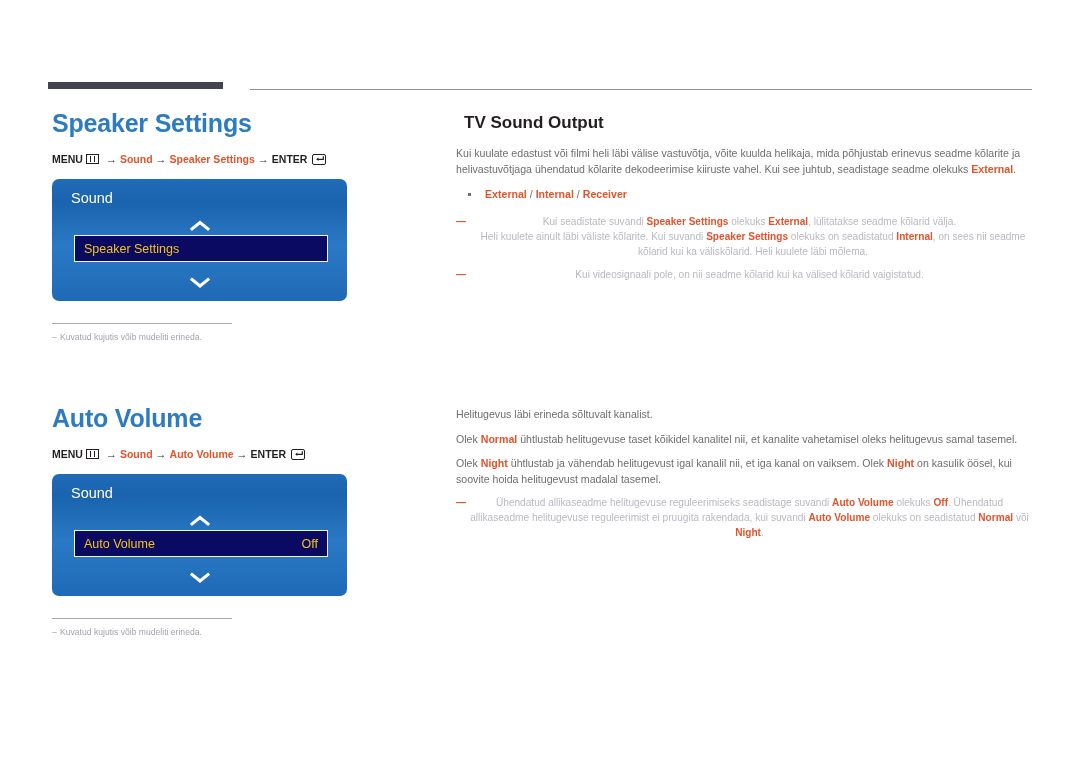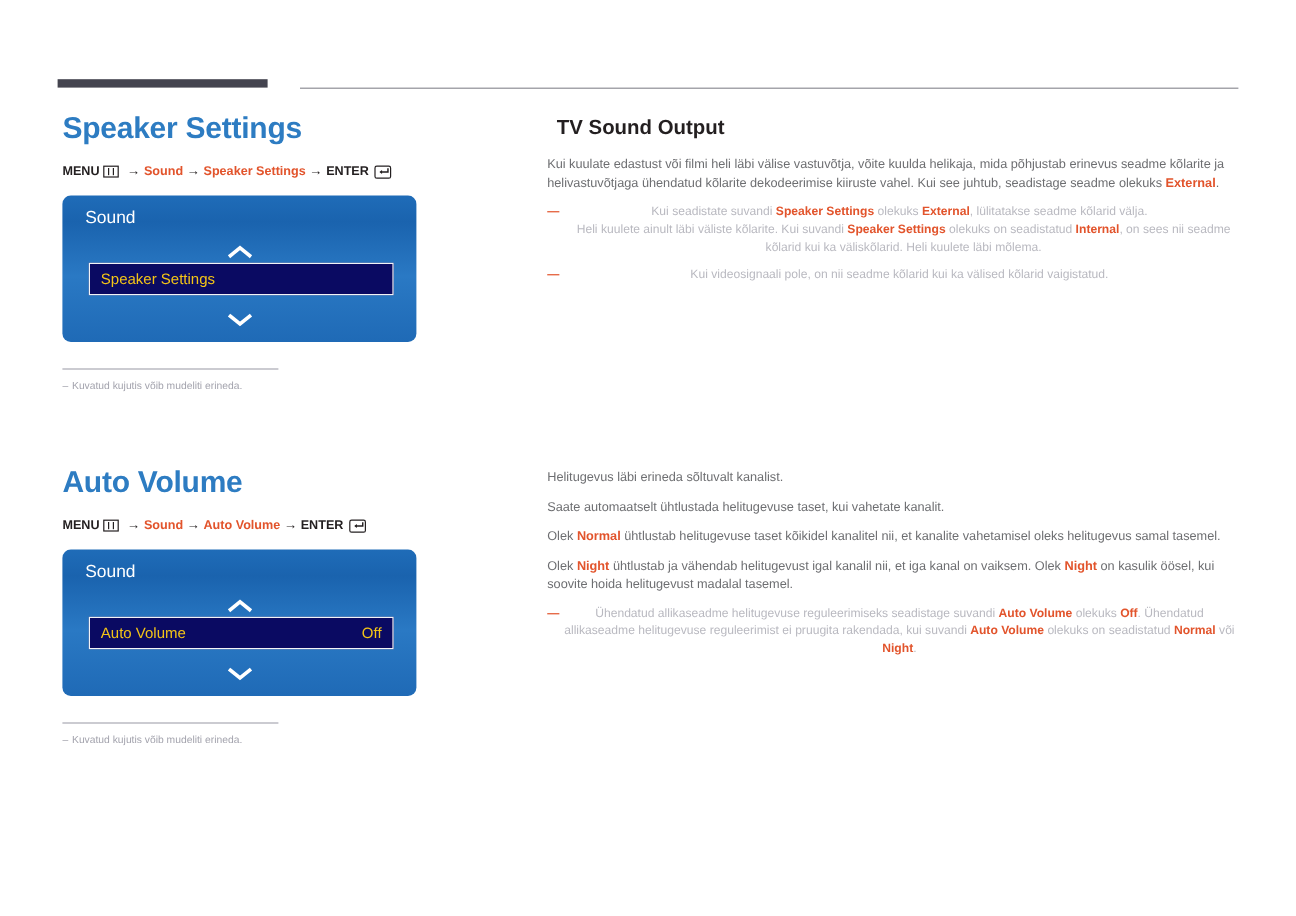--- a/index.html
+++ b/index.html
@@ -11,21 +11,21 @@
   body {
     width: 1080px;
     height: 763px;
     font-family: "Liberation Sans", sans-serif;
     color: #58585b;
     position: relative;
     overflow: hidden;
   }
   .page {
     position: absolute;
-    left: 0; top: 0;
+    left: 0; top: 16px;
     width: 1080px;
     height: 669px;
   }
 
   
   .rule-wrap {
     position: absolute;
     left: 48px;
     top: 66px;
     width: 984px;
@@ -364,41 +364,45 @@
 
   <div class="col-right">
 
     <div>
       <h2 class="topic-title">TV Sound Output</h2>
 
       <p class="body">
         <span>Kui kuulate edastust või filmi heli läbi välise vastuvõtja, võite kuulda helikaja, mida põhjustab erinevus seadme kõlarite ja helivastuvõtjaga ühendatud kõlarite dekodeerimise kiiruste vahel. Kui see juhtub, seadistage seadme olekuks </span><span class="bold-accent">External</span><span>.</span>
       </p>
 
+      <ul class="opts">
+        <li>
+          <span class="accent">External</span><span class="sep"> / </span><span class="accent">Internal</span><span class="sep"> / </span><span class="accent">Receiver</span>
+        </li>
+      </ul>
 
       <div class="note">
         <span class="n-dash">—</span>
         <span class="n-body">
           <span><span>Kui seadistate suvandi </span><span class="hl">Speaker Settings</span><span> olekuks </span><span class="hl">External</span><span>, lülitatakse seadme kõlarid välja.</span></span>
           <span class="sub"><span>Heli kuulete ainult läbi väliste kõlarite. Kui suvandi </span><span class="hl">Speaker Settings</span><span> olekuks on seadistatud </span><span class="hl">Internal</span><span>, on sees nii seadme kõlarid kui ka väliskõlarid. Heli kuulete läbi mõlema.</span></span>
         </span>
       </div>
 
       <div class="note">
         <span class="n-dash">—</span>
         <span class="n-body">
           <span><span>Kui videosignaali pole, on nii seadme kõlarid kui ka välised kõlarid vaigistatud.</span></span>
         </span>
       </div>
     </div>
 
     <div style="position:absolute; left:0; top:295px; width:576px;">
 
       <p class="body">Helitugevus läbi erineda sõltuvalt kanalist.</p>
-      <p class="body">Saate automaatselt ühtlustada helitugevuse taset, kui vahetate kanalit.</p>
 
 
       <p class="body"><span>Olek </span><span class="bold-accent">Normal</span><span> ühtlustab helitugevuse taset kõikidel kanalitel nii, et kanalite vahetamisel oleks helitugevus samal tasemel.</span></p>
       <p class="body"><span>Olek </span><span class="bold-accent">Night</span><span> ühtlustab ja vähendab helitugevust igal kanalil nii, et iga kanal on vaiksem. Olek </span><span class="bold-accent">Night</span><span> on kasulik öösel, kui soovite hoida helitugevust madalal tasemel.</span></p>
 
       <div class="note">
         <span class="n-dash">—</span>
         <span class="n-body">
           <span><span>Ühendatud allikaseadme helitugevuse reguleerimiseks seadistage suvandi </span><span class="hl">Auto Volume</span><span> olekuks </span><span class="hl">Off</span><span>. Ühendatud allikaseadme helitugevuse reguleerimist ei pruugita rakendada, kui suvandi </span><span class="hl">Auto Volume</span><span> olekuks on seadistatud </span><span class="hl">Normal</span><span> või </span><span class="hl">Night</span><span>.</span></span>
         </span>

